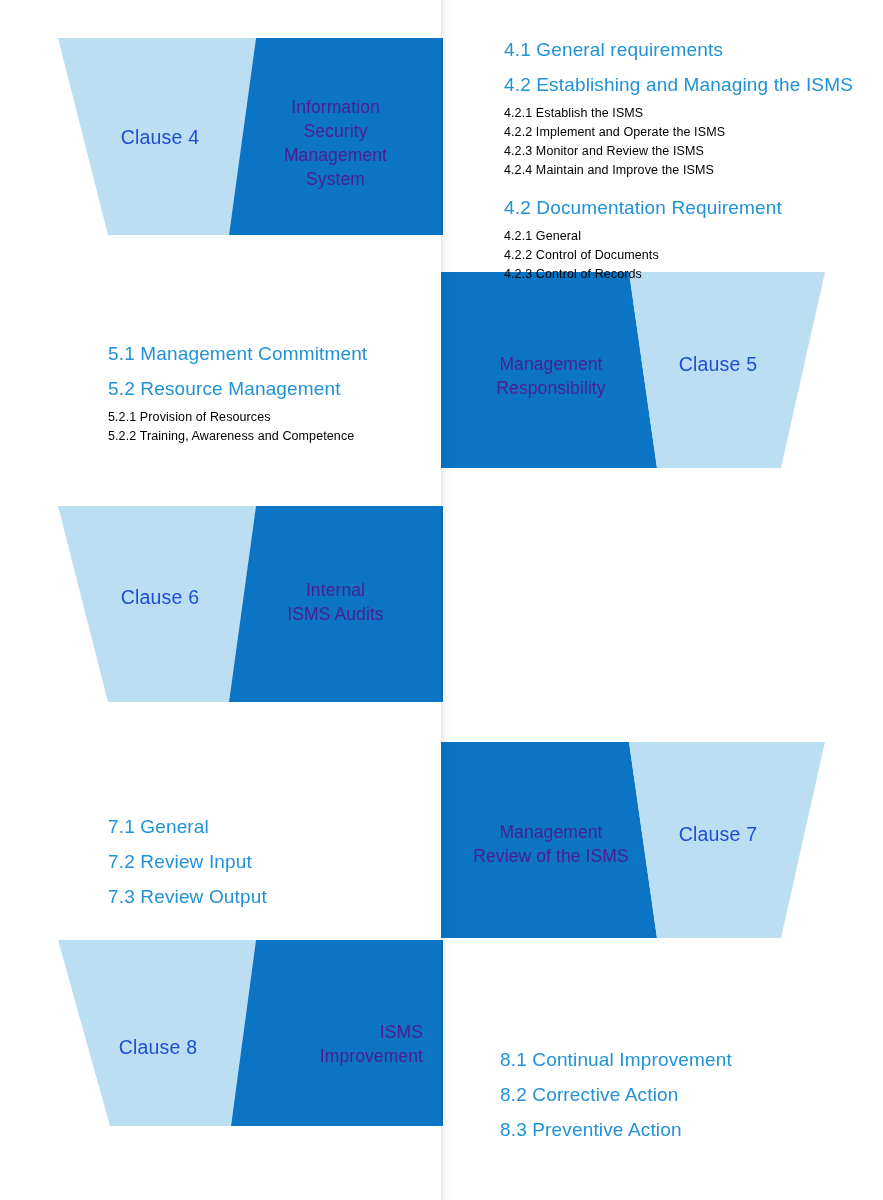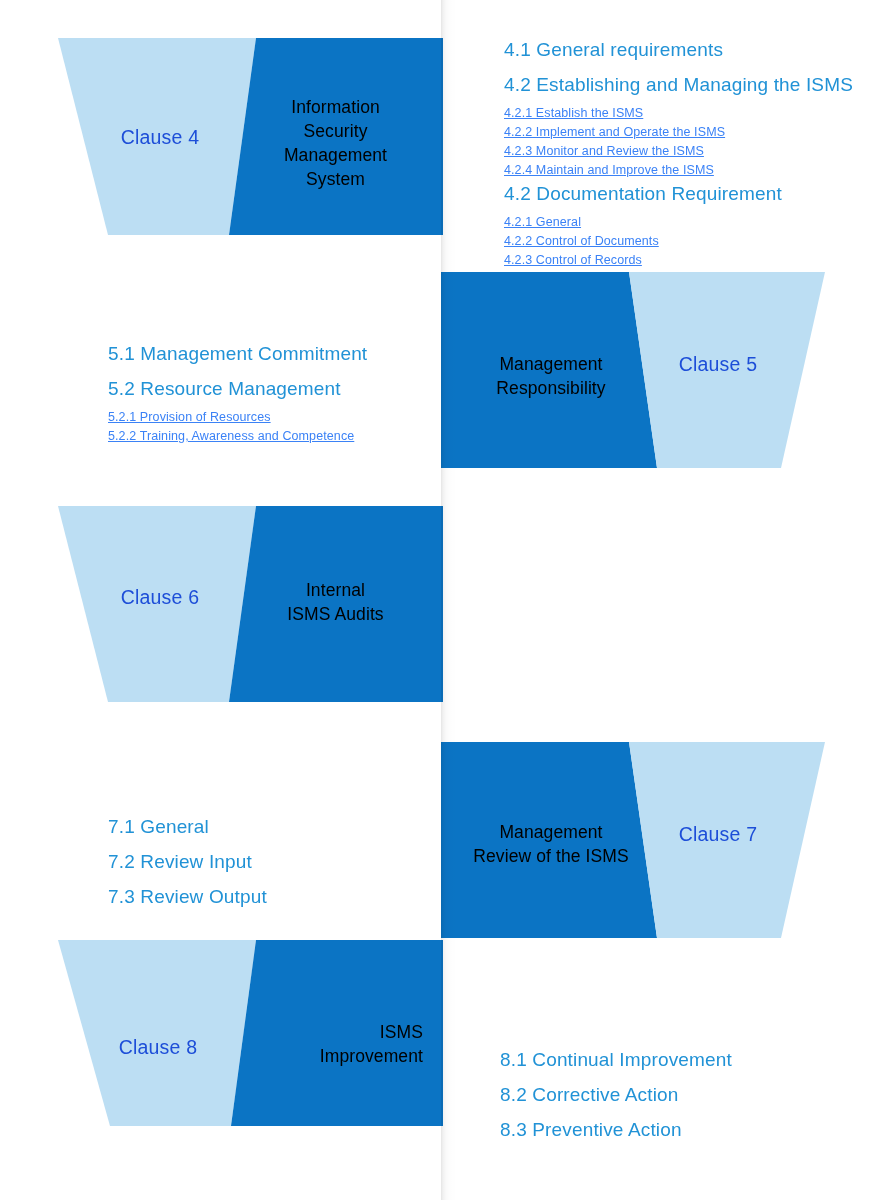--- a/index.html
+++ b/index.html
@@ -57,42 +57,41 @@
     text-align: center;
     line-height: 1.38;
     white-space: pre-line;
   }
   .clause-label {
     color: #1d4ed8;
     font-size: 19.5px;
     letter-spacing: 0.2px;
   }
   .clause-title {
-    color: #000000;
+    color: #4c1d95;
     font-size: 17.5px;
     letter-spacing: 0.1px;
   }
 
   
   .bullet-list {
     position: absolute;
     z-index: 20;
   }
   .bullet-major {
     color: #2192d6;
     font-size: 19px;
     letter-spacing: 0.15px;
     white-space: nowrap;
   }
   .bullet-minor {
-    color: #3b82f6;
+    color: #000000;
     font-size: 12.5px;
     letter-spacing: 0.1px;
     white-space: nowrap;
-    text-decoration: underline;
   }
 </style>
 </head>
 <body>
 
 <div id="page">
 
   <div class="clause-block" style="left:0px; top:38px; width:443px; height:197px;">
     <svg width="443" height="197" viewBox="0 0 443 197">
       <polygon points="58,0 256,0 229,197 108,197" fill="#bcdef3"></polygon>
@@ -104,21 +103,21 @@
 Management
 System</div>
   </div>
 
   <div class="bullet-list" style="left:504px; top:39px; width:340px;">
     <div class="bullet-major" style="margin-bottom:13px;">4.1 General requirements</div>
     <div class="bullet-major" style="margin-bottom:10px;">4.2 Establishing and Managing the ISMS</div>
     <div class="bullet-minor" style="margin-bottom:5px;">4.2.1 Establish the ISMS</div>
     <div class="bullet-minor" style="margin-bottom:5px;">4.2.2 Implement and Operate the ISMS</div>
     <div class="bullet-minor" style="margin-bottom:5px;">4.2.3 Monitor and Review the ISMS</div>
-    <div class="bullet-minor" style="margin-bottom:6px;">4.2.4 Maintain and Improve the ISMS</div>
+    <div class="bullet-minor" style="margin-bottom:20px;">4.2.4 Maintain and Improve the ISMS</div>
     <div class="bullet-major" style="margin-bottom:10px;">4.2 Documentation Requirement</div>
     <div class="bullet-minor" style="margin-bottom:5px;">4.2.1 General</div>
     <div class="bullet-minor" style="margin-bottom:5px;">4.2.2 Control of Documents</div>
     <div class="bullet-minor">4.2.3 Control of Records</div>
   </div>
 
   <div class="clause-block" style="left:441px; top:272px; width:442px; height:196px;">
     <svg width="442" height="196" viewBox="0 0 442 196">
       <polygon points="0,0 188,0 216,196 0,196" fill="#0b74c4"></polygon>
       <polygon points="188,0 384,0 340,196 216,196" fill="#bcdef3"></polygon>

